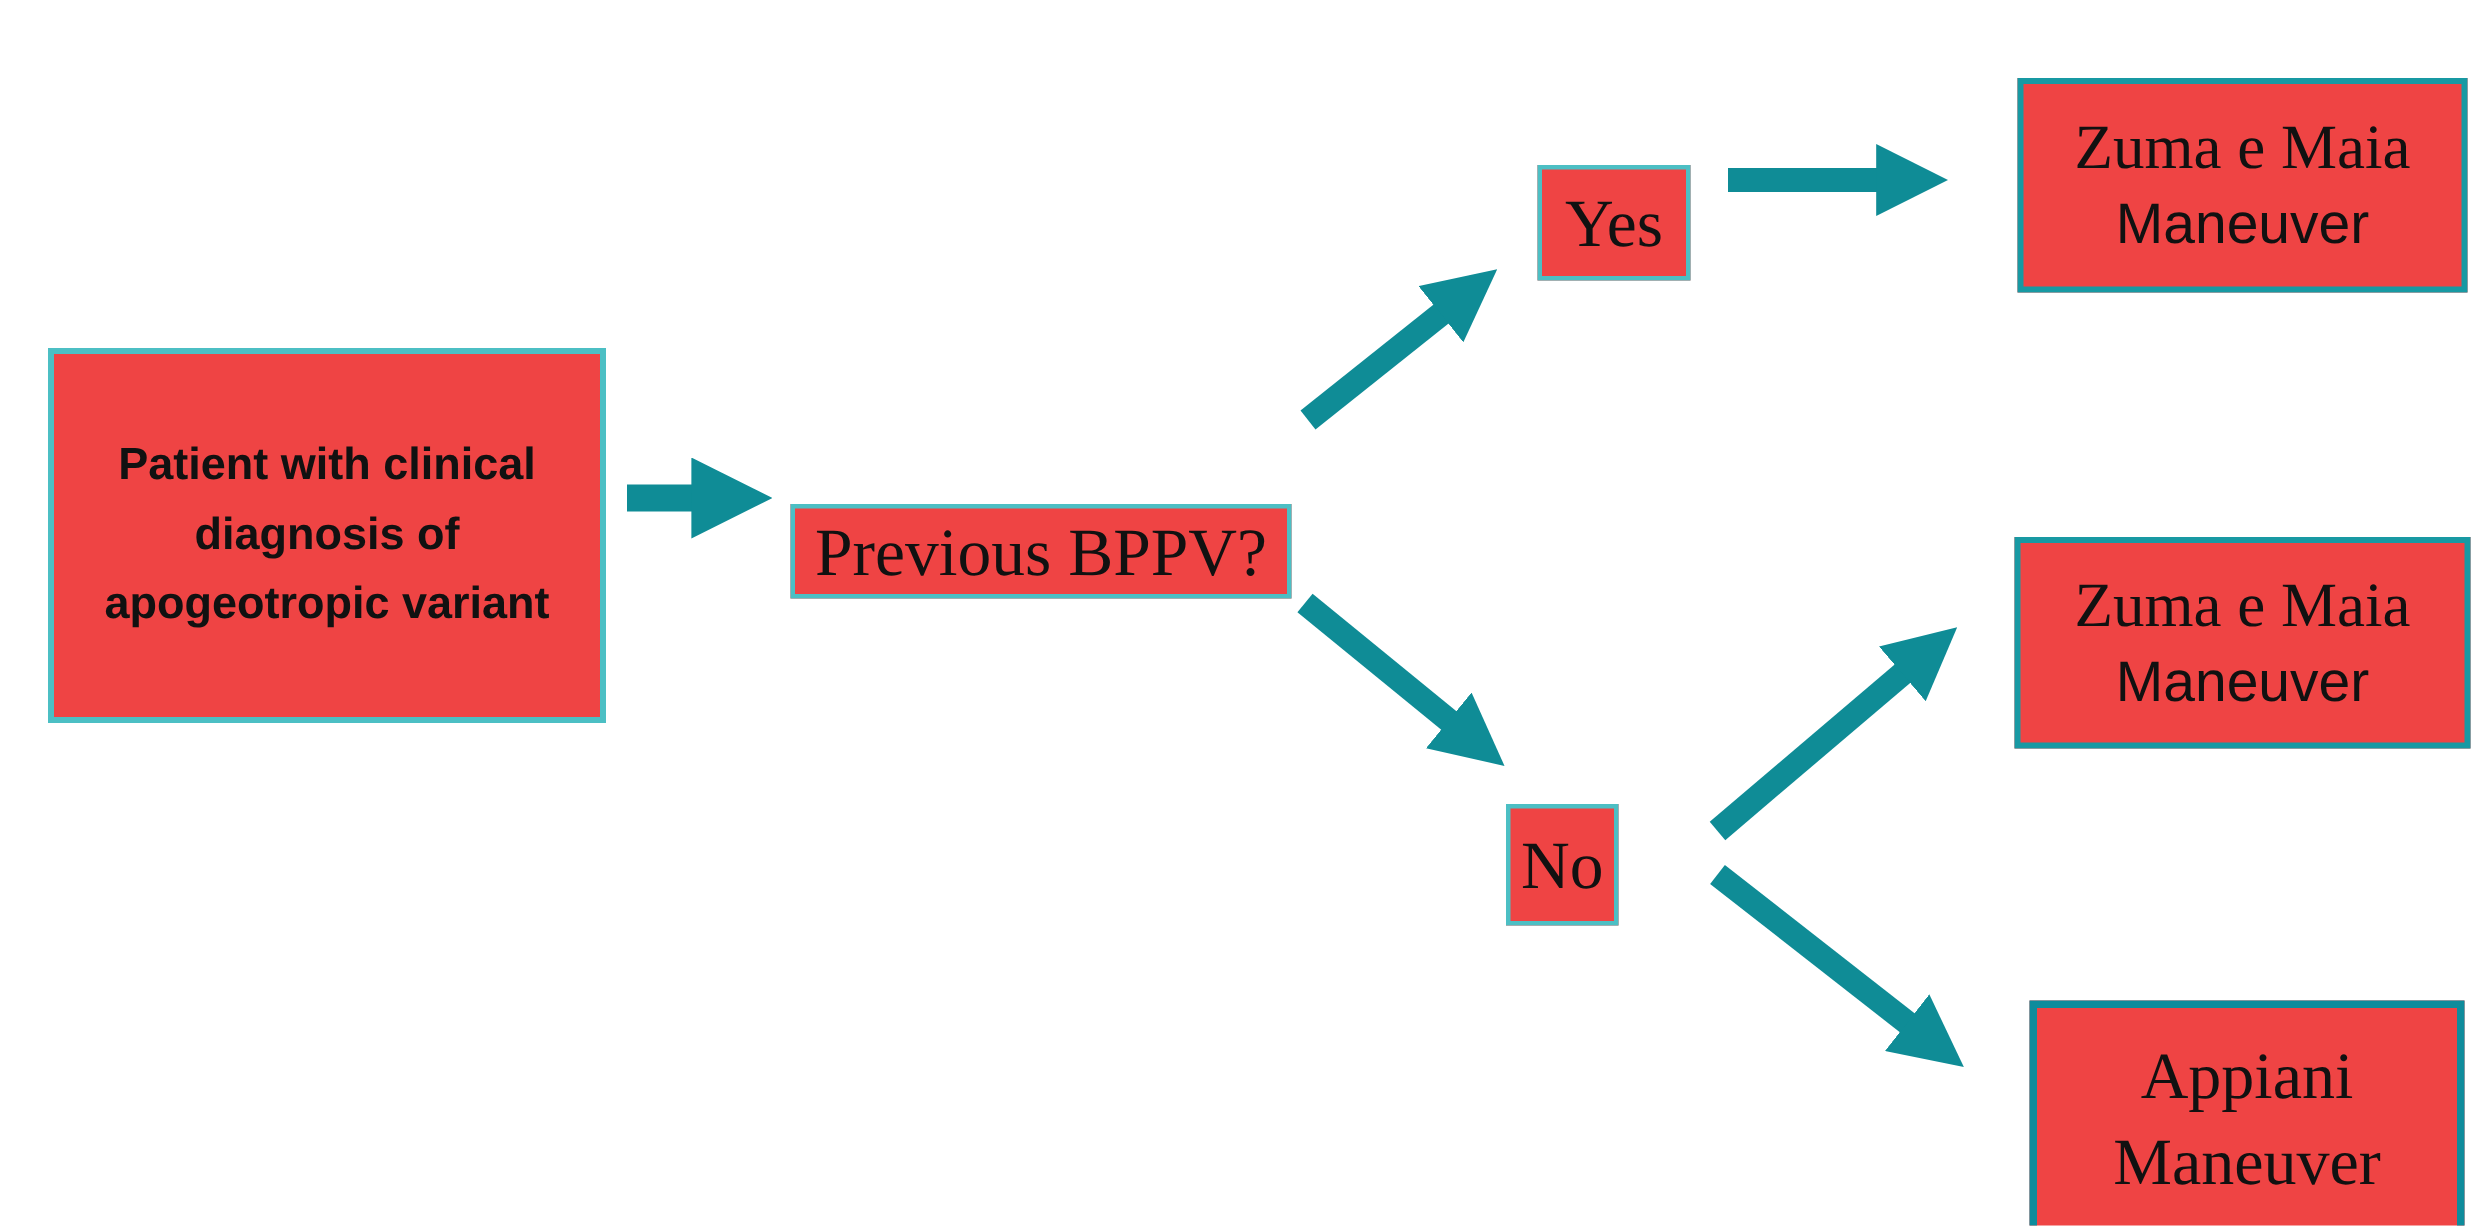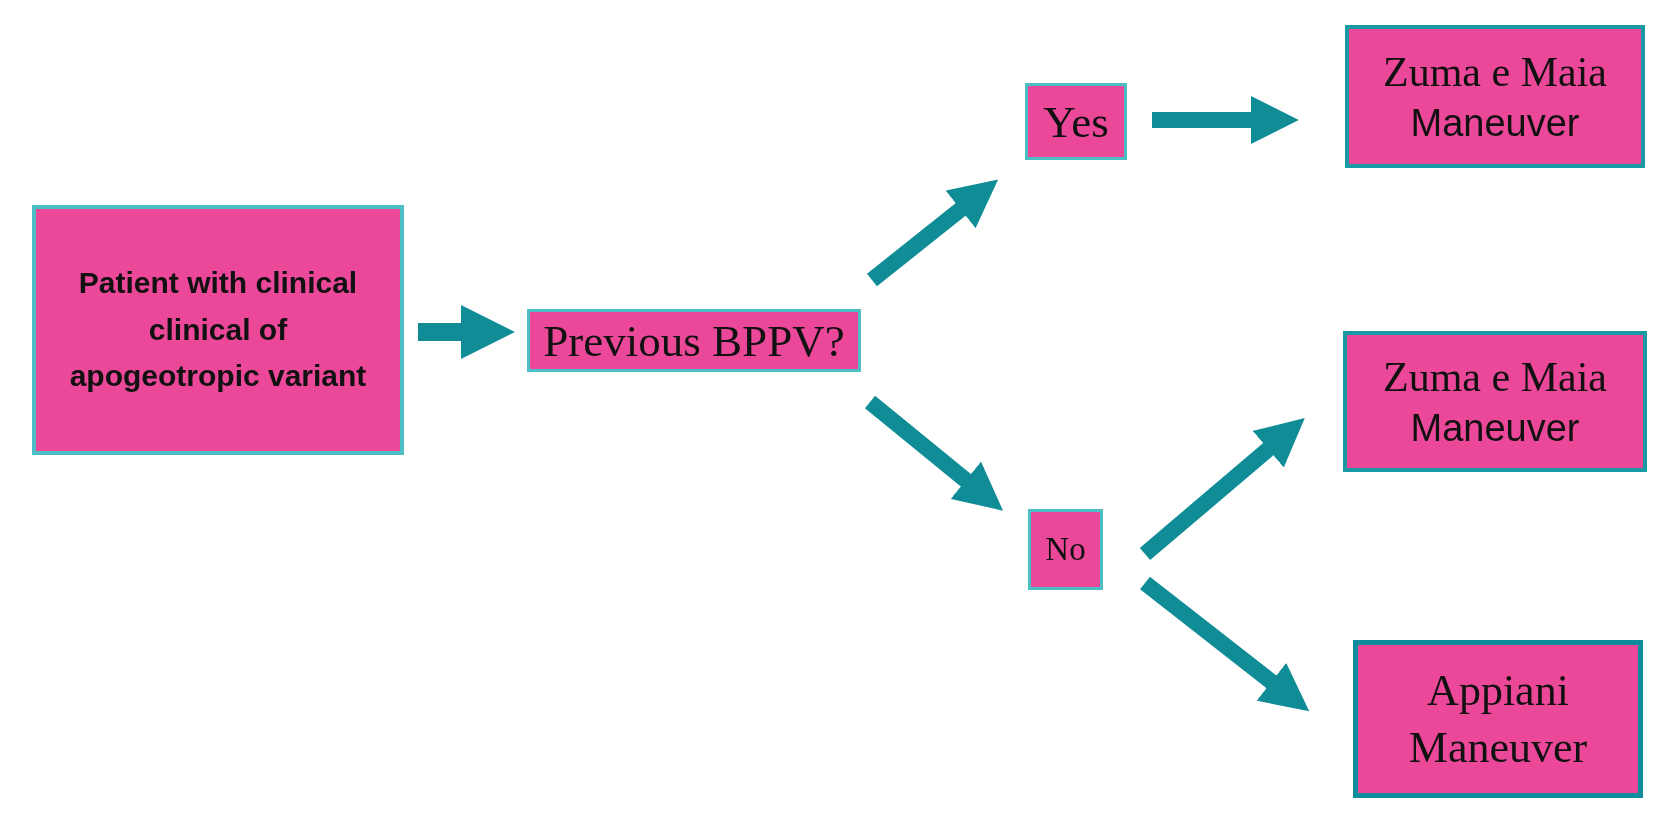--- a/index.html
+++ b/index.html
@@ -17,27 +17,28 @@
     color:var(--text);
   }
   .canvas{
     position:relative;
     width:1660px;height:817px;
     background:var(--background);
     overflow:hidden;
   }
   .node{
     position:absolute;
-    background:#ec4899;
+    background:#ef4444;
     display:flex;
     flex-direction:column;
     align-items:center;
     justify-content:center;
     text-align:center;
     box-sizing:border-box;
+    margin-top:27px;
   }
   .node--start{
     left:32px;top:205px;width:372px;height:250px;
     border:4px solid var(--border-light);
     font-family:"Liberation Sans",sans-serif;
     font-weight:bold;
     font-size:30px;line-height:1.55;
   }
   .node--decision{
     left:527px;top:309px;width:334px;height:63px;
@@ -45,24 +46,24 @@
     font-family:"Liberation Serif",serif;
     font-size:45px;
   }
   .node--yes{
     left:1025px;top:83px;width:102px;height:77px;
     border:3px solid var(--border-light);
     font-family:"Liberation Serif",serif;
     font-size:45px;
   }
   .node--no{
-    left:1028px;top:509px;width:75px;height:81px;
+    left:1004px;top:509px;width:75px;height:81px;
     border:3px solid var(--border-light);
     font-family:"Liberation Serif",serif;
-    font-size:33px;
+    font-size:45px;
     justify-content:center;
   }
   .node--outcome-top{
     left:1345px;top:25px;width:300px;height:143px;
     border:4px solid var(--border-mid);
   }
   .node--outcome-mid{
     left:1343px;top:331px;width:304px;height:141px;
     border:4px solid var(--border-mid);
   }
@@ -111,21 +112,21 @@
     <line class="thick" x1="418" y1="332" x2="496" y2="332" marker-end="url(#ah)"></line>
     <line x1="872" y1="280" x2="985" y2="190" marker-end="url(#ah)"></line>
     <line x1="1152" y1="120" x2="1282" y2="120" marker-end="url(#ah)"></line>
     <line x1="870" y1="402" x2="990" y2="500" marker-end="url(#ah)"></line>
     <line x1="1145" y1="554" x2="1292" y2="429" marker-end="url(#ah)"></line>
     <line x1="1145" y1="583" x2="1296" y2="701" marker-end="url(#ah)"></line>
   </svg>
 
   <div class="node node--start">
     <span>Patient with clinical</span>
-    <span>clinical of</span>
+    <span>diagnosis of</span>
     <span>apogeotropic variant</span>
   </div>
 
   <div class="node node--decision">
     <span>Previous BPPV?</span>
   </div>
 
   <div class="node node--yes">
     <span>Yes</span>
   </div>

